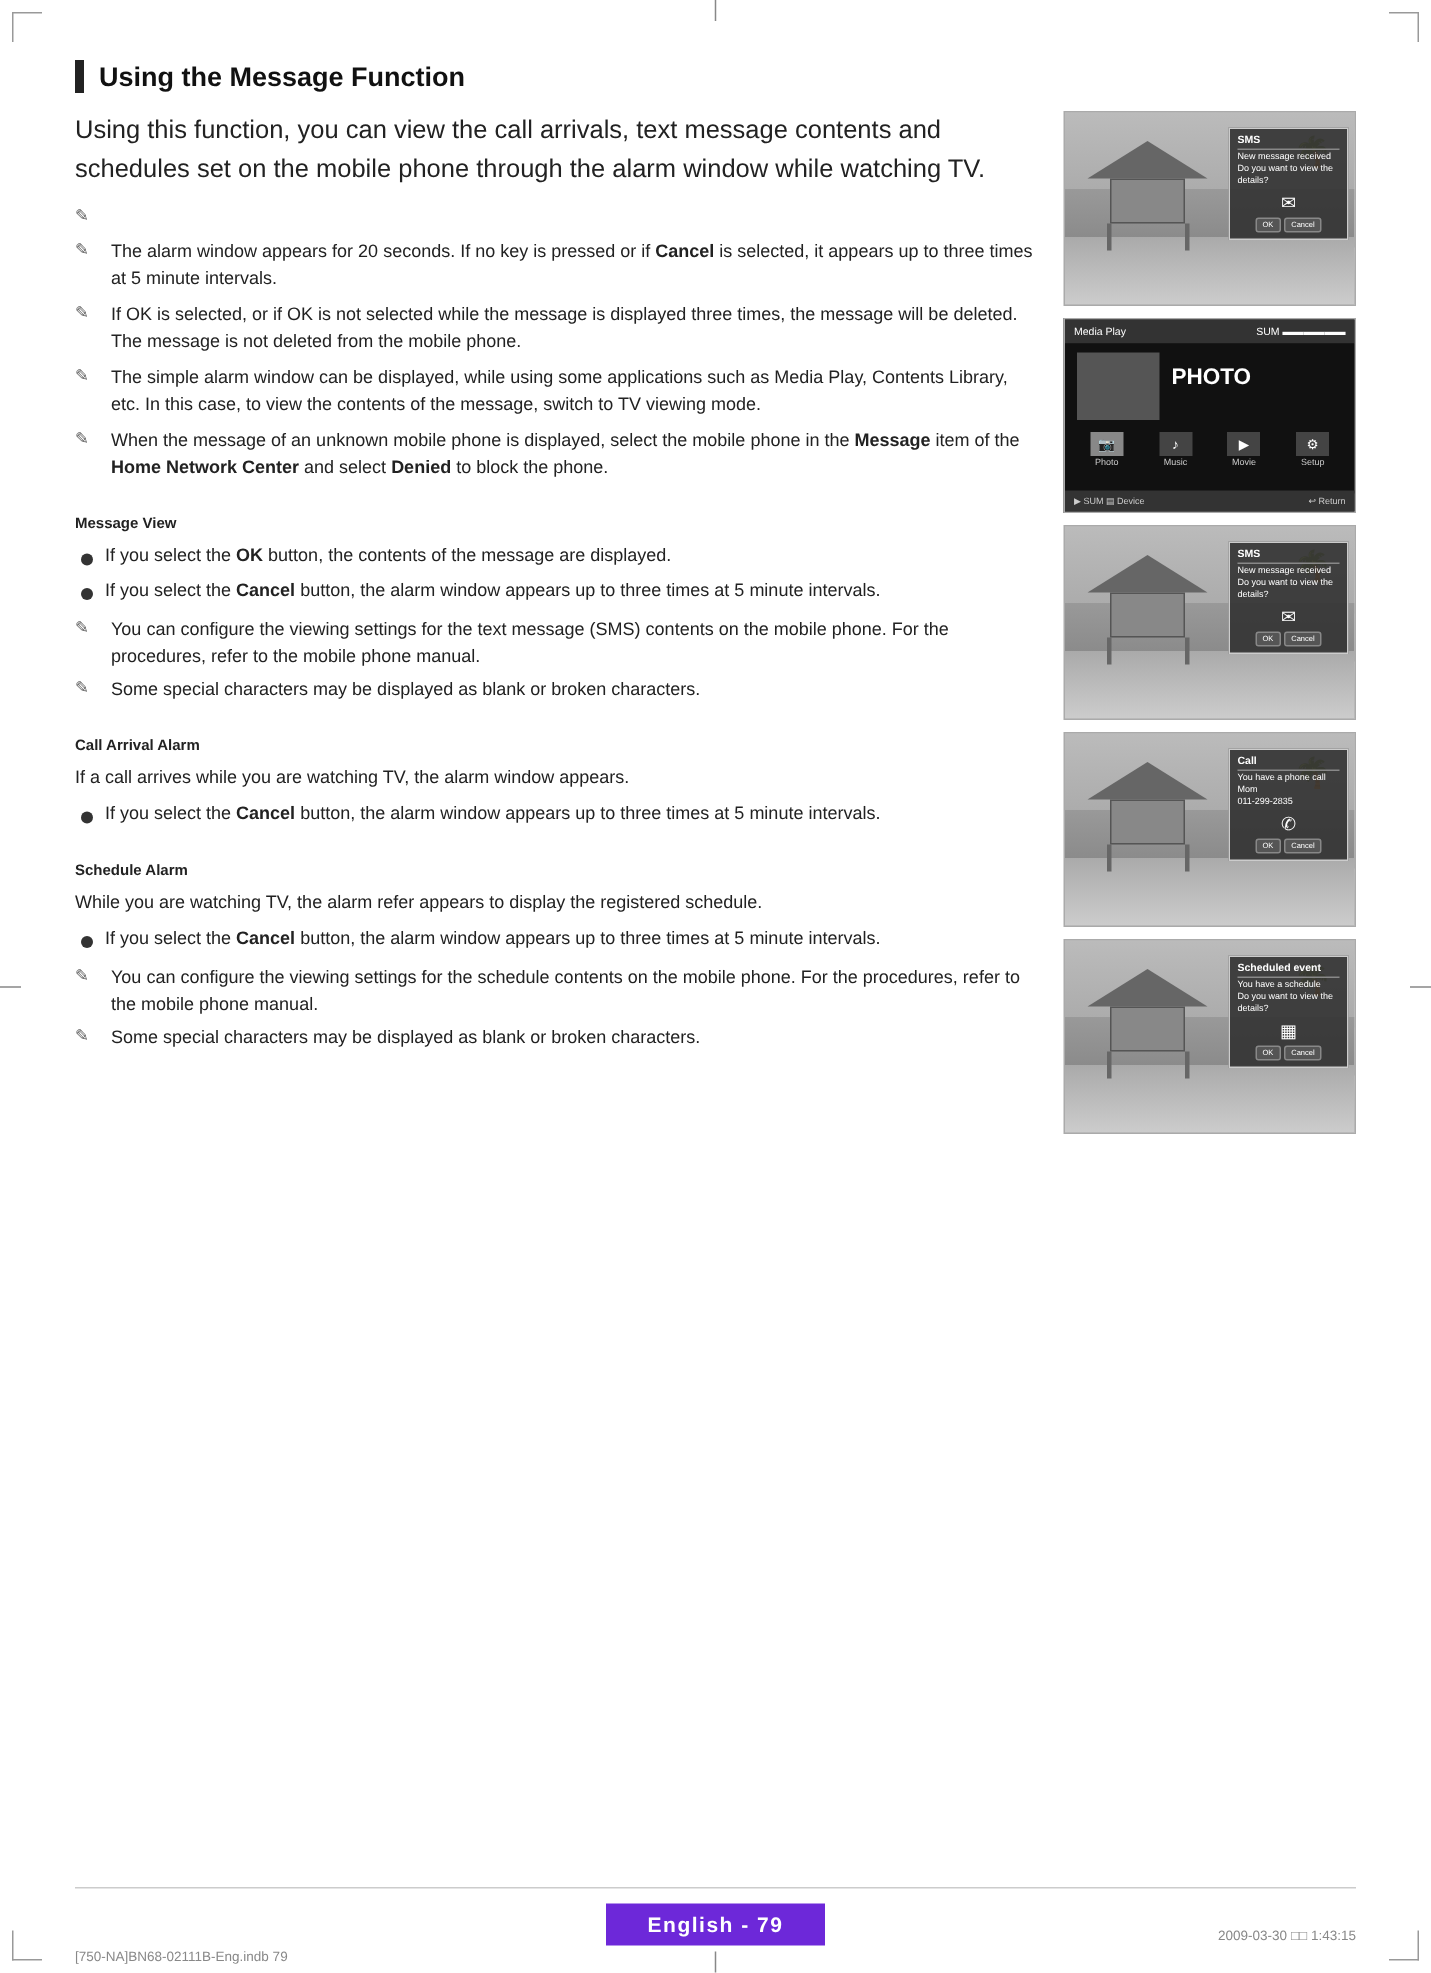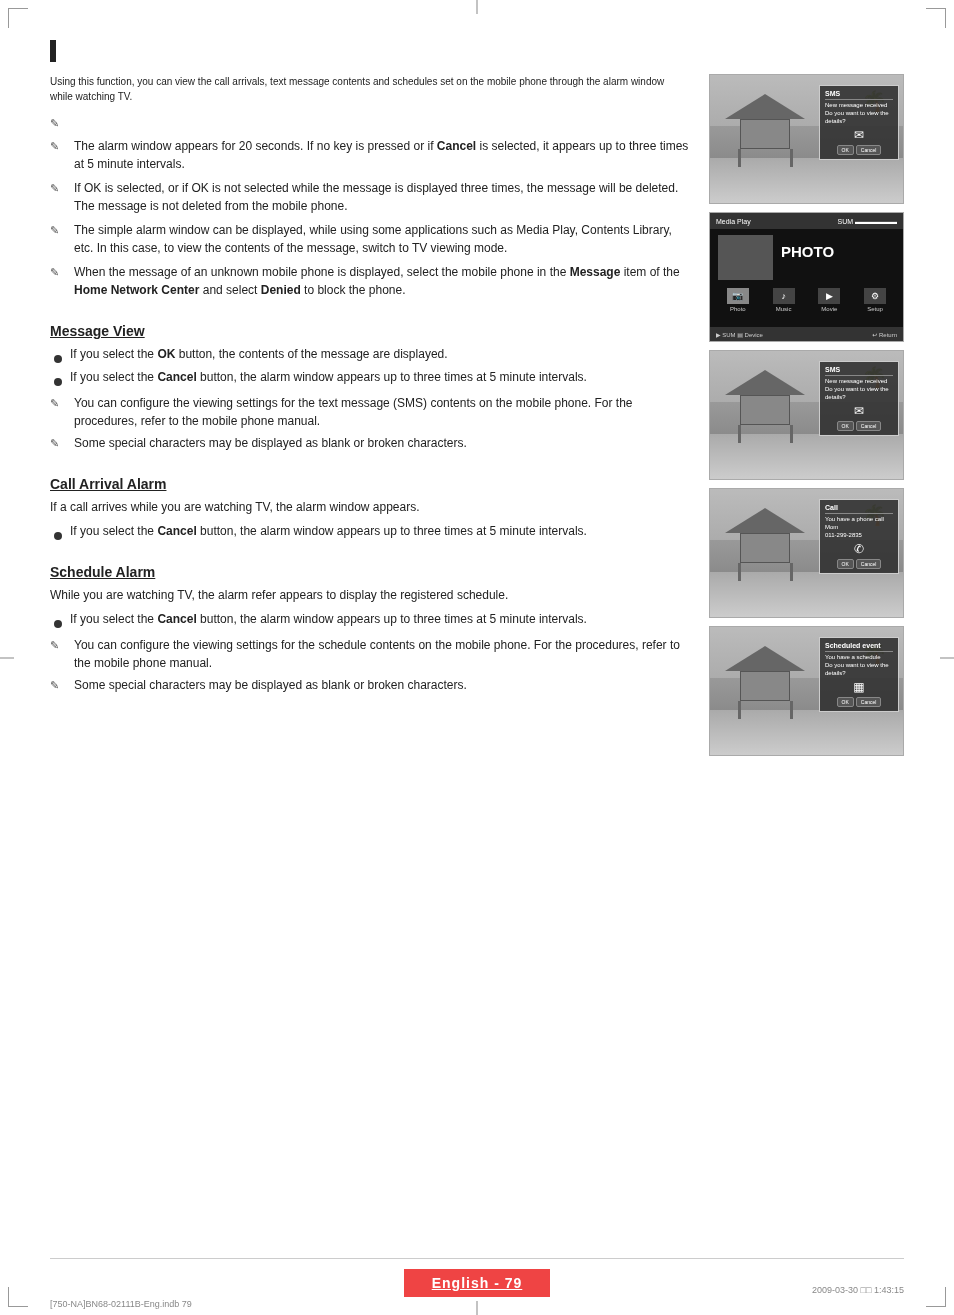--- a/index.html
+++ b/index.html
@@ -181,21 +181,21 @@
       display: flex;
       align-items: center;
       padding: 0 6px;
       font-size: 6px;
       color: #ccc;
       justify-content: space-between;
     }
 
     
     .intro-text {
-      font-size: 10px;
+      font-size: 17px;
       line-height: 1.5;
       margin-bottom: 10px;
     }
 
     .note-list {
       list-style: none;
       margin-bottom: 14px;
     }
 
     .note-list li {
@@ -211,41 +211,40 @@
       width: 18px;
       height: 16px;
       margin-right: 6px;
       margin-top: 1px;
       font-size: 11px;
       color: #555;
     }
 
     
     .subsection-title {
-      font-size: 14px;
+      font-size: 10px;
       font-weight: bold;
-      text-decoration: underline;
       margin: 24px 0 6px 0;
     }
 
     .subsection-text {
       font-size: 12px;
       line-height: 1.5;
       margin-bottom: 6px;
     }
 
     .bullet-list {
       list-style: none;
       margin-bottom: 8px;
       padding-left: 4px;
     }
 
     .bullet-list li {
       display: flex;
-      align-items: flex-end;
+      align-items: center;
       margin-bottom: 5px;
       font-size: 12px;
       line-height: 1.5;
     }
 
     .bullet-dot {
       flex-shrink: 0;
       width: 8px;
       height: 8px;
       border-radius: 50%;
@@ -275,27 +274,26 @@
       right: 0;
       display: flex;
       align-items: center;
       justify-content: center;
       border-top: 1px solid #ccc;
       padding-top: 10px;
       margin: 0 50px;
     }
 
     .footer-page-num {
-      background: #ef4444;
+      background: #6d28d9;
       color: #fff;
       font-size: 14px;
       font-weight: bold;
       padding: 6px 28px;
       letter-spacing: 1px;
-      text-decoration: underline;
     }
 
     .footer-file-info {
       position: absolute;
       left: 50px;
       bottom: 6px;
       font-size: 9px;
       color: #888;
     }
 
@@ -399,20 +397,21 @@
   <div class="corner-mark tr"></div>
   <div class="corner-mark bl"></div>
   <div class="corner-mark br"></div>
   <div class="crosshair-top"></div>
   <div class="crosshair-bottom"></div>
   <div class="crosshair-left"></div>
   <div class="crosshair-right"></div>
 
   <div class="section-title">
     <div class="section-title-bar"></div>
+    <span class="section-title-text">Using the Message Function</span>
   </div>
 
   <div class="main-content">
 
     <div class="text-column">
 
       <p class="intro-text">Using this function, you can view the call arrivals, text message contents and schedules set on the mobile phone through the alarm window while watching TV.</p>
 
       <ul class="note-list">
         <li>

